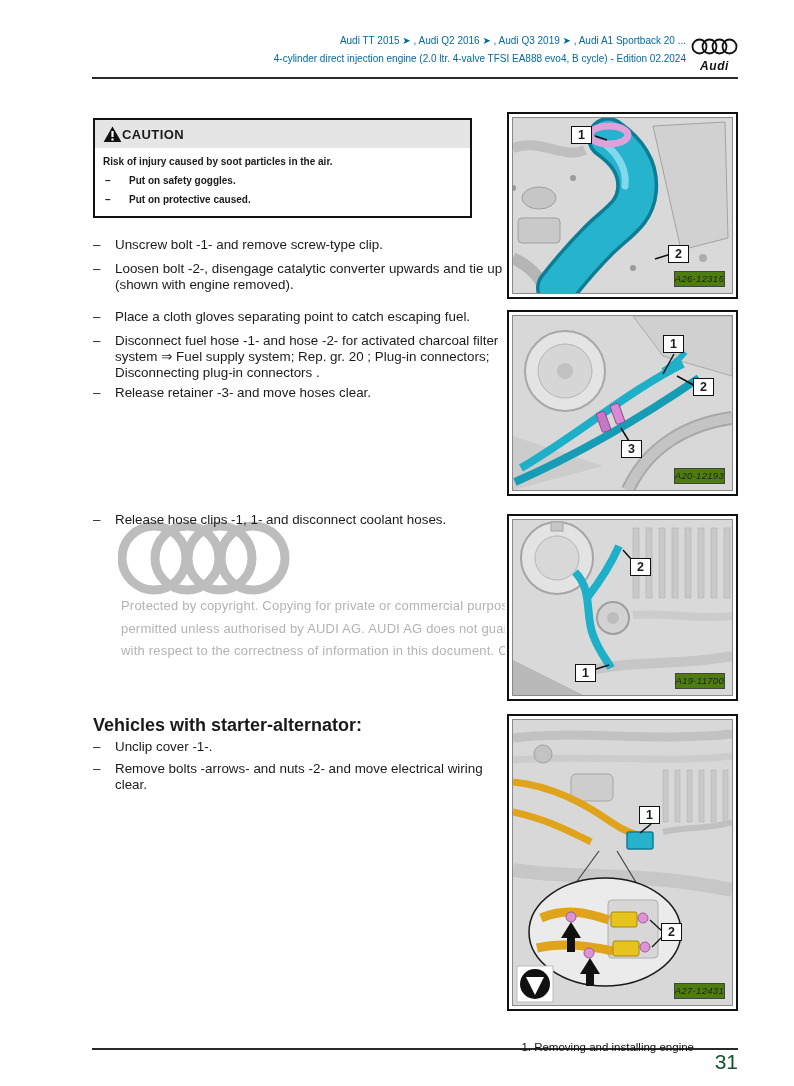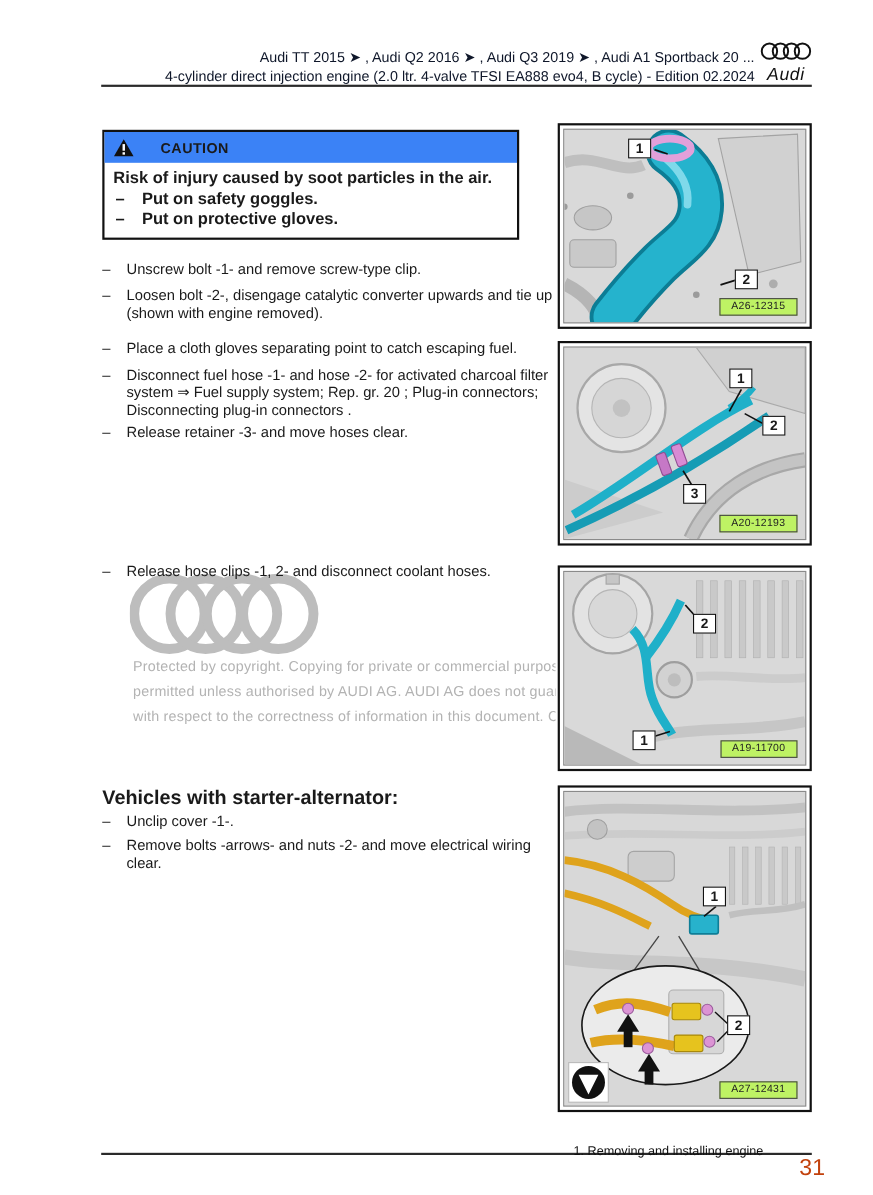--- a/index.html
+++ b/index.html
@@ -1,52 +1,52 @@
 <!DOCTYPE html>
 <html><head>
 <meta charset="utf-8">
 <style>
   html,body{margin:0;padding:0;background:#fff;}
   .page{position:relative;width:794px;height:1086px;background:#ffffff;overflow:hidden;
         font-family:"Liberation Sans",sans-serif;color:#1a1a1a;}
   
-  .hdr{position:absolute;top:32px;right:108px;text-align:right;font-size:13px;line-height:17.5px;color:#0f172a;margin-top:11px;}
+  .hdr{position:absolute;top:32px;right:108px;text-align:right;font-size:10px;line-height:17.5px;color:#0369a1;}
   .brand{position:absolute;top:38px;right:56px;width:47px;text-align:center;}
-  .brand .word{font-size:16px;font-weight:400;font-style:italic;letter-spacing:.6px;margin-top:0;color:#111;}
+  .brand .word{font-size:12px;font-weight:700;font-style:italic;letter-spacing:.6px;margin-top:0;color:#111;}
   .rule{position:absolute;left:92px;width:646px;height:2px;background:#2a2a2a;}
   .rule.top{top:77px;}
   .rule.bottom{top:1048px;}
   
   .caution{position:absolute;left:93px;top:118px;width:379px;border:2px solid #111;background:#fff;box-sizing:border-box;}
-  .caution-head{background:#3b82f6;display:flex;align-items:center;gap:24px;padding:3px 8px;height:22px;}
+  .caution-head{background:#e5e5e5;display:flex;align-items:center;gap:0;padding:3px 8px;height:22px;}
   .caution-head .title{font-size:13px;font-weight:700;letter-spacing:.4px;}
-  .caution-body{padding:4px 8px 7px 8px;font-weight:700;font-size:15px;line-height:19px;}
+  .caution-body{padding:4px 8px 7px 8px;font-weight:700;font-size:10px;line-height:19px;}
   .caution-bullet{display:flex;}
   .caution-bullet .dash{width:24px;flex:none;padding-left:2px;}
   
   .step{position:absolute;left:93px;width:412px;display:flex;font-size:13.4px;line-height:16px;z-index:2;}
   .step .dash{width:22px;flex:none;}
   .step .txt{width:390px;}
   .subhead{position:absolute;left:93px;font-size:18px;font-weight:700;z-index:2;}
   
   .wm-rings{position:absolute;left:118px;top:514px;z-index:0;}
   .wm-text{position:absolute;left:121px;top:595px;width:384px;overflow:hidden;z-index:0;
            font-size:13px;line-height:22.5px;color:#b3b3b3;letter-spacing:.2px;white-space:nowrap;}
   
   .fig{position:absolute;left:507px;width:231px;border:2px solid #111;background:#fff;padding:3px;box-sizing:border-box;}
   .fig-inner{position:relative;height:100%;border:1px solid #8a8a8a;background:#d9d9d9;overflow:hidden;box-sizing:border-box;}
   .fig-inner svg{display:block;}
   .callout{position:absolute;min-width:21px;height:18px;border:1.6px solid #111;background:#fff;
            font-size:12.5px;font-weight:700;display:flex;align-items:center;justify-content:center;
            padding:0 3px;box-sizing:border-box;z-index:3;}
-  .fig-label{position:absolute;right:7px;bottom:6px;border:1px solid #444;background:#bef264;
-             padding:0 10px;font-size:9.5px;line-height:14px;color:#222;letter-spacing:.3px;z-index:3;}
+  .fig-label{position:absolute;right:7px;bottom:6px;border:1px solid #444;background:#4d7c0f;
+             padding:0 0;font-size:9.5px;line-height:14px;color:#222;letter-spacing:.3px;z-index:3;font-style:italic;}
   
   .footer-chapter{position:absolute;top:1041px;right:100px;font-size:11.5px;color:#111;}
-  .footer-page{position:absolute;top:1050px;right:44px;font-size:21px;color:#c2410c;}
+  .footer-page{position:absolute;top:1050px;right:56px;font-size:21px;color:#14532d;}
 </style>
 </head>
 <body>
 
 <div class="page">
 
   <div class="hdr">
     <div>Audi TT 2015 ➤ , Audi Q2 2016 ➤ , Audi Q3 2019 ➤ , Audi A1 Sportback 20 ...</div>
     <div>4-cylinder direct injection engine (2.0 ltr. 4-valve TFSI EA888 evo4, B cycle) - Edition 02.2024</div>
   </div>
@@ -73,21 +73,21 @@
       <span class="title">CAUTION</span>
     </div>
     <div class="caution-body">
       <div>Risk of injury caused by soot particles in the air.</div>
       <div class="caution-bullet">
         <span class="dash">–</span>
         <span>Put on safety goggles.</span>
       </div>
       <div class="caution-bullet">
         <span class="dash">–</span>
-        <span>Put on protective gloves.</span>
+        <span>Put on protective caused.</span>
       </div>
     </div>
   </div>
 
   <div class="step" style="top:237px">
     <span class="dash">–</span>
     <span class="txt">Unscrew bolt -1- and remove screw-type clip.</span>
   </div>
   <div class="step" style="top:261px">
     <span class="dash">–</span>
@@ -100,21 +100,21 @@
   <div class="step" style="top:333px">
     <span class="dash">–</span>
     <span class="txt">Disconnect fuel hose -1- and hose -2- for activated charcoal filter system ⇒  Fuel supply system; Rep. gr.  20 ; Plug-in connectors; Disconnecting plug-in connectors .</span>
   </div>
   <div class="step" style="top:385px">
     <span class="dash">–</span>
     <span class="txt">Release retainer -3- and move hoses clear.</span>
   </div>
   <div class="step" style="top:512px">
     <span class="dash">–</span>
-    <span class="txt">Release hose clips -1, 2- and disconnect coolant hoses.</span>
+    <span class="txt">Release hose clips -1, 1- and disconnect coolant hoses.</span>
   </div>
 
   <svg class="wm-rings" width="172" height="90" viewBox="0 0 172 90">
     <g fill="none" stroke="#bdbdbd" stroke-width="9">
       <circle cx="36" cy="44" r="32"></circle>
         <circle cx="69" cy="44" r="32"></circle>
       <circle cx="102" cy="44" r="32"></circle>
         <circle cx="135" cy="44" r="32"></circle>
     </g>
   </svg>

